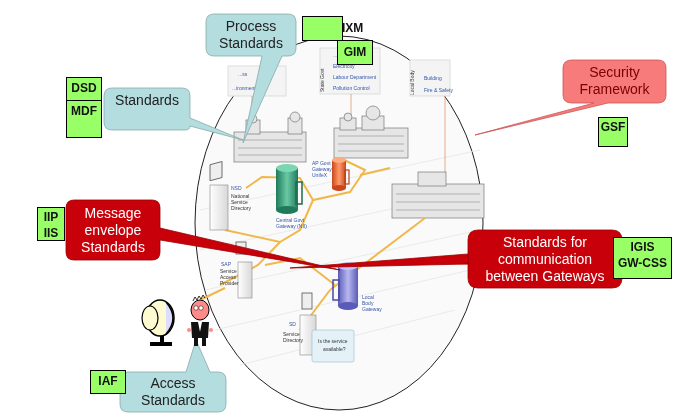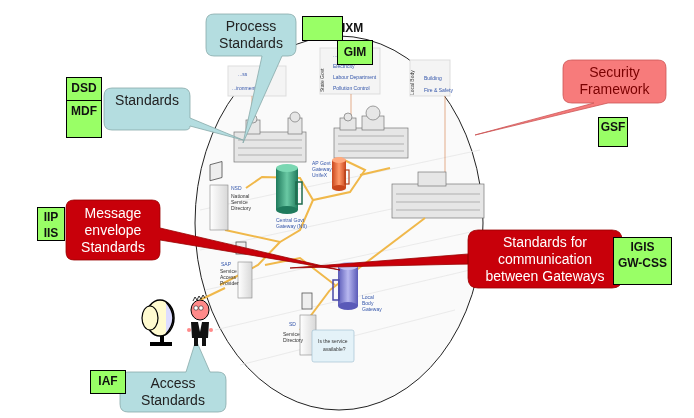--- a/index.html
+++ b/index.html
@@ -221,18 +221,18 @@
 
 <div class="tag" style="left:302px;top:16px;width:32px;height:25px;line-height:22px;padding-left:39px;">IXM</div>
 <div class="tag" style="left:302px;top:40px;width:36px;height:25px;line-height:22px;margin-left:35px;">GIM</div>
 <div class="tag" style="left:66px;top:77px;width:36px;height:32px;line-height:21px;">DSD</div>
 <div class="tag" style="left:66px;top:100px;width:36px;height:38px;line-height:21px;">MDF</div>
 <div class="tag" style="left:598px;top:102px;width:30px;height:30px;line-height:19px;margin-top:15px;">GSF</div>
 <div class="tag" style="left:37px;top:207px;width:28px;height:34px;padding-top:1px;">
   <div>IIP</div>
   <div>IIS</div>
 </div>
-<div class="tag" style="left:613px;top:237px;width:59px;height:48px;padding-top:1px;">
+<div class="tag" style="left:613px;top:237px;width:59px;height:42px;padding-top:1px;">
   <div>IGIS</div>
   <div>GW-CSS</div>
 </div>
 <div class="tag" style="left:90px;top:370px;width:36px;height:24px;line-height:21px;">IAF</div>
 </div>
 
 </body></html>

